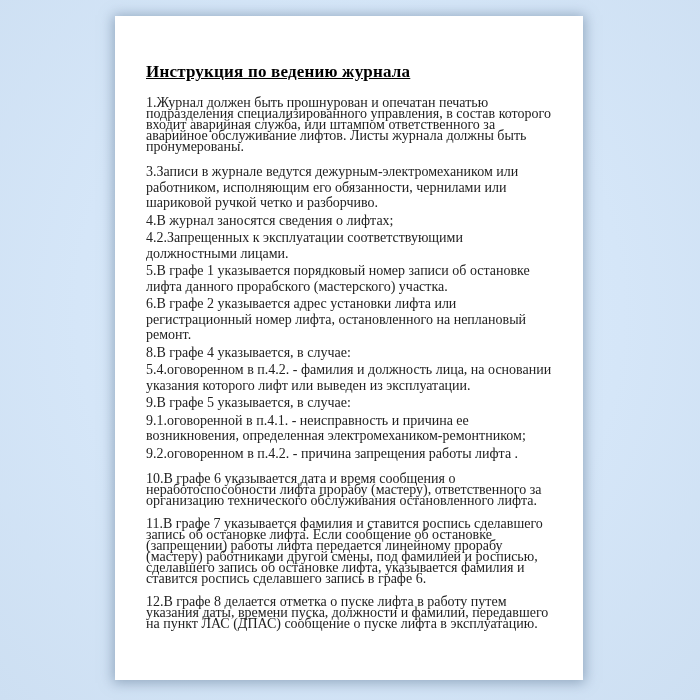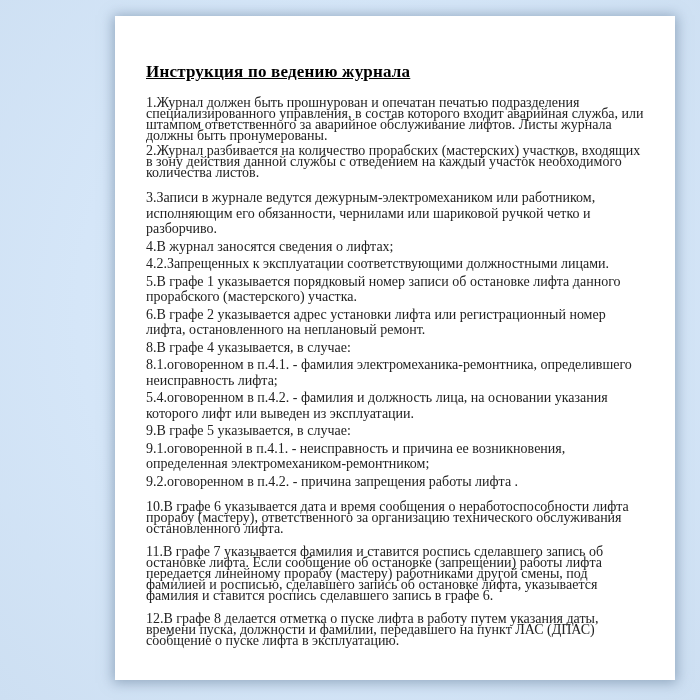--- a/index.html
+++ b/index.html
@@ -10,21 +10,21 @@
     overflow: hidden;
   }
   body {
     background: radial-gradient(ellipse at 50% 45%, #ddedfc 0%, #d5e6f8 55%, #cddff2 100%);
     font-family: "Liberation Serif", "DejaVu Serif", serif;
   }
   .paper {
     position: absolute;
     left: 115px;
     top: 16px;
-    width: 560px;
+    width: 468px;
     height: 664px;
     background: #ffffff;
     box-shadow: 0 1px 12px 2px rgba(95, 120, 148, 0.55);
     box-sizing: border-box;
     padding: 46px 28px 0 31px;
   }
   .doc-title {
     font-size: 17px;
     font-weight: bold;
     color: #000000;
@@ -51,28 +51,26 @@
     margin-top: 12px;
   }
 </style>
 </head>
 <body>
 
 <div class="paper">
   <h1 class="doc-title">Инструкция по ведению журнала</h1>
   <div class="doc-body">
     <p class="tight">1.Журнал должен быть прошнурован и опечатан печатью подразделения специализированного управления, в состав которого входит аварийная служба, или штампом ответственного за аварийное обслуживание лифтов. Листы журнала должны быть пронумерованы.</p>
-    <p class="tight">2.Журнал разбивается на количество прорабских (мастерских) участков, входящих в зону действия данной службы с отведением на каждый участок необходимого количества листов.</p>
     <p class="spaced gap-top">3.Записи в журнале ведутся дежурным-электромехаником или работником, исполняющим его обязанности, чернилами или шариковой ручкой четко и разборчиво.</p>
     <p class="spaced">4.В журнал заносятся сведения о лифтах;</p>
     <p class="spaced">4.2.Запрещенных к эксплуатации соответствующими должностными лицами.</p>
     <p class="spaced">5.В графе 1 указывается порядковый номер записи об остановке лифта данного прорабского (мастерского) участка.</p>
     <p class="spaced">6.В графе 2 указывается адрес установки лифта или регистрационный номер лифта, остановленного на неплановый ремонт.</p>
     <p class="spaced">8.В графе 4 указывается, в случае:</p>
-    <p class="spaced">8.1.оговоренном в п.4.1. - фамилия электромеханика-ремонтника, определившего неисправность лифта;</p>
     <p class="spaced">5.4.оговоренном в п.4.2. - фамилия и должность лица, на основании указания которого лифт или выведен из эксплуатации.</p>
     <p class="spaced">9.В графе 5 указывается, в случае:</p>
     <p class="spaced">9.1.оговоренной в п.4.1. - неисправность и причина ее возникновения, определенная электромехаником-ремонтником;</p>
     <p class="spaced">9.2.оговоренном в п.4.2. - причина запрещения работы лифта .</p>
     <p class="tight gap-top">10.В графе 6 указывается дата и время сообщения о неработоспособности лифта прорабу (мастеру), ответственного за организацию технического обслуживания остановленного лифта.</p>
     <p class="tight gap-top">11.В графе 7 указывается фамилия и ставится роспись сделавшего запись об остановке лифта. Если сообщение об остановке (запрещении) работы лифта передается линейному прорабу (мастеру) работниками другой смены, под фамилией и росписью, сделавшего запись об остановке лифта, указывается фамилия и ставится роспись сделавшего запись в графе 6.</p>
     <p class="tight gap-top">12.В графе 8 делается отметка о пуске лифта в работу путем указания даты, времени пуска, должности и фамилии, передавшего на пункт ЛАС (ДПАС) сообщение о пуске лифта в эксплуатацию.</p>
   </div>
 </div>
 

